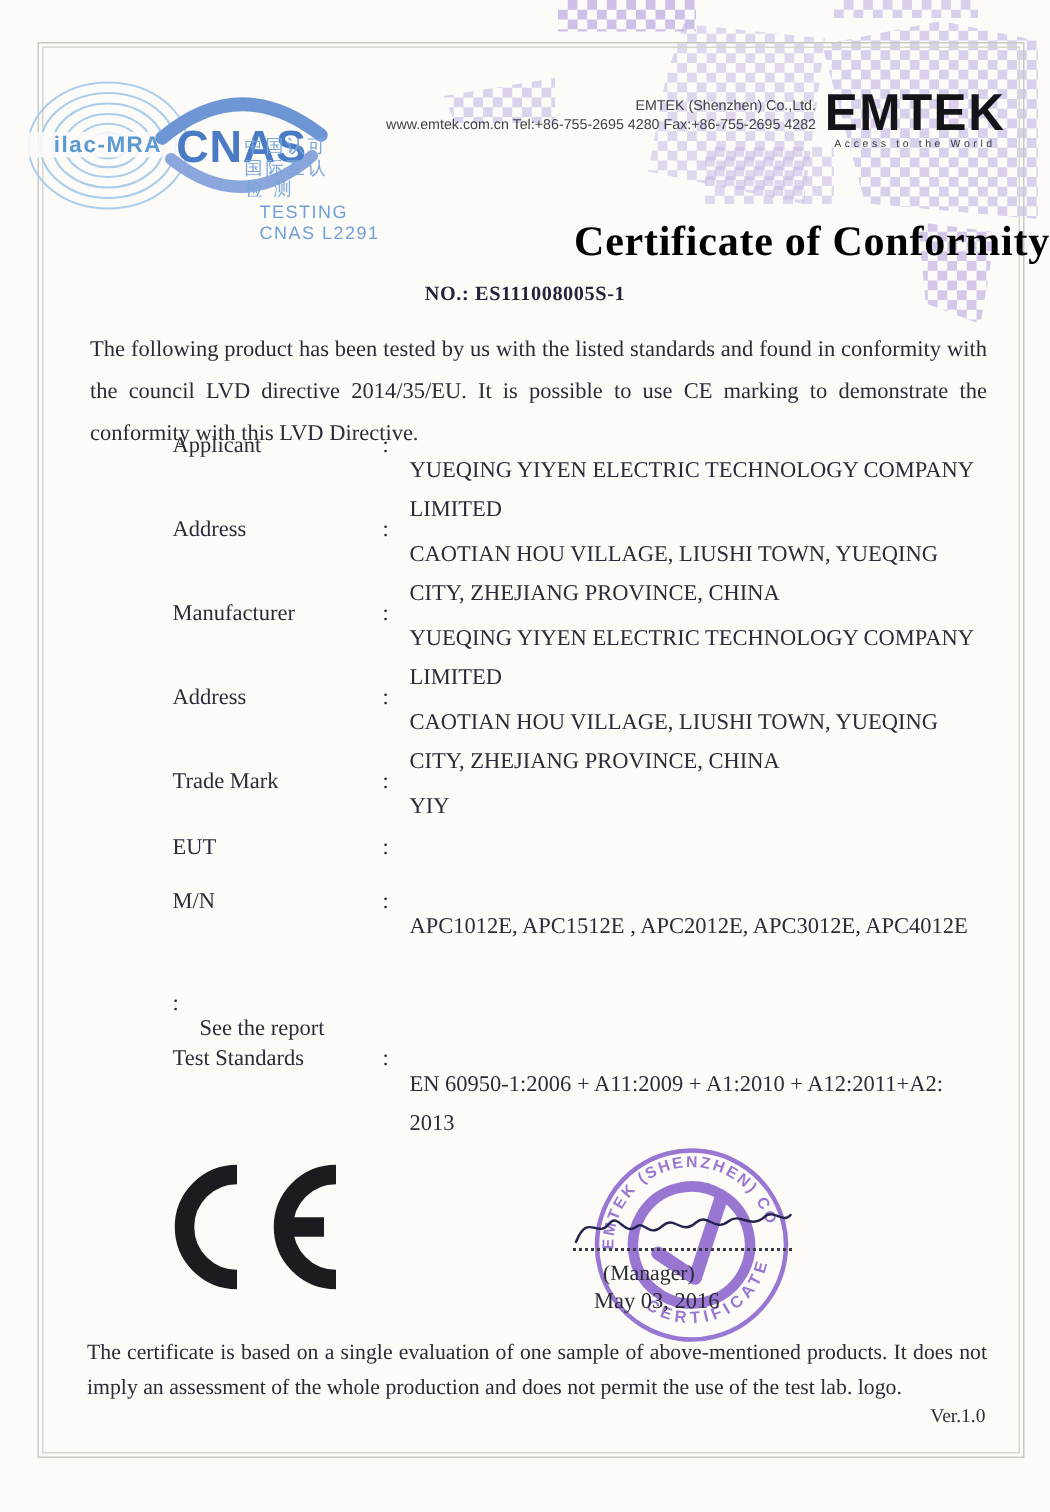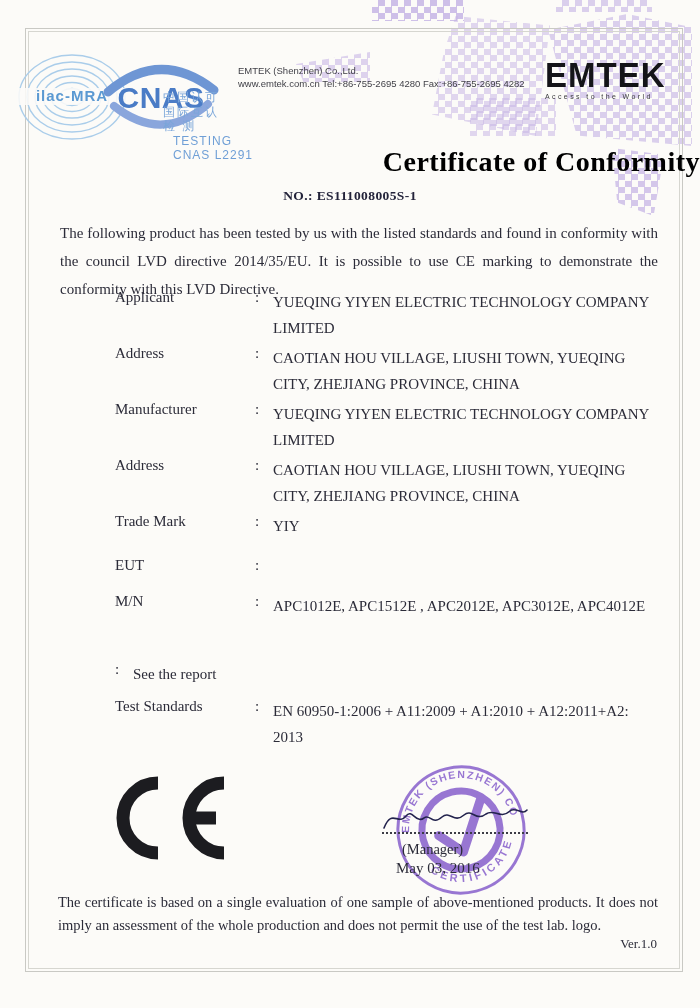--- a/index.html
+++ b/index.html
@@ -23,40 +23,40 @@
   .px.e{left:612px; top:148px; width:52px; height:68px; opacity:.7; clip-path:polygon(0 0,100% 10%,80% 100%,10% 80%);}
   .px.f{left:470px; top:98px; width:86px; height:38px; opacity:.5;}
   .px.g{left:556px; top:0; width:96px; height:12px; opacity:.6;}
   
   .hdr-ilac{position:absolute; left:16px; top:52px;}
   .hdr-cnas{position:absolute; left:102px; top:58px;}
   .cn-block{position:absolute; left:163px; top:50px; width:92px;
     font-family:"Liberation Sans",sans-serif; font-size:12px; line-height:14.5px;
     color:#7aa6d9; letter-spacing:2px;margin-top:40px;}
   .cn-block .en{letter-spacing:1px; padding-left:10px; color:#6f9fd6;}
-  .co-block{position:absolute; left:238px; top:64px; width:306px; text-align:left;
+  .co-block{position:absolute; left:238px; top:64px; width:306px; text-align:right;
     font-family:"Liberation Sans",sans-serif; font-size:9.5px; line-height:13px; color:#3f3f46;}
-  .logo-block{position:absolute; left:545px; top:58px; width:130px; }
+  .logo-block{position:absolute; left:545px; top:58px; width:130px; text-align:center;}
   .logo-text{font-family:"Liberation Sans",sans-serif; font-size:33px; font-weight:800;
     letter-spacing:1px; color:#141418; line-height:34px; transform:scaleY(1.05);}
   .logo-tag{font-family:"Liberation Sans",sans-serif; font-size:7px; letter-spacing:2.4px;
     color:#3a3a3e; margin-top:1px;}
   
   .title{position:absolute; left:0; top:146px; width:100%; text-align:right;
     font-size:28px; font-weight:bold; color:#000000; letter-spacing:.5px;}
   .certno{position:absolute; left:0; top:188px; width:100%; text-align:center;
     font-size:13.5px; font-weight:bold; color:#23233a; letter-spacing:.4px;}
   
   .intro{position:absolute; left:60px; top:219px; width:598px;
     font-size:15px; line-height:28px; text-align:justify; color:#2b2b38;}
   
   .row{position:absolute; left:115px; width:545px; display:flex; font-size:15px; color:#2b2b38;}
   .row .lbl{width:140px; flex:none;}
   .row .col{width:18px; flex:none;}
-  .row .val{width:380px; line-height:26px; margin-top:0;}
+  .row .val{width:380px; line-height:26px; margin-top:12px;}
   
   .ce{position:absolute; left:112px; top:772px;}
   
   .stampwrap{position:absolute; left:372px; top:748px; pointer-events:none;}
   .sig{position:absolute; left:380px; top:802px;}
   .dotline{position:absolute; left:382px; top:818px; width:146px; height:14px;
     border-bottom:2px dotted #3c3c46;}
   .manager{position:absolute; left:402px; top:841px; font-size:14.5px; color:#2b2b38;}
   .sdate{position:absolute; left:396px; top:860px; font-size:15px; color:#2b2b38;}
   

